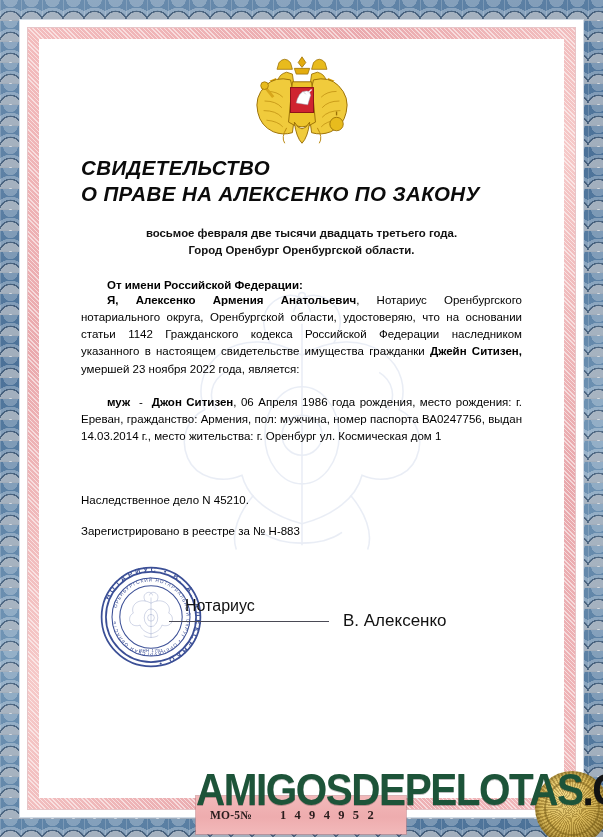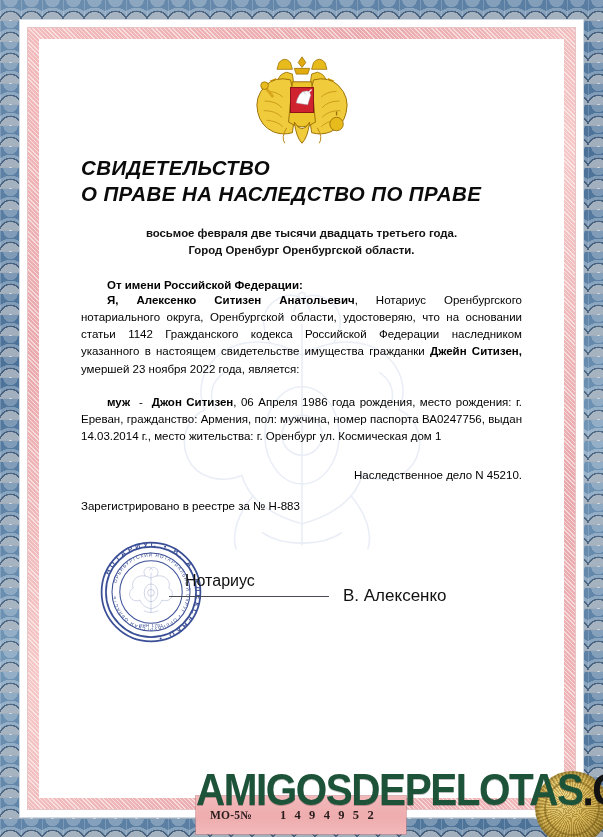--- a/index.html
+++ b/index.html
@@ -145,22 +145,21 @@
     text-align:justify;
     line-height:1.50;
     margin-top:16px;
     text-indent:26px;
   }
   .heir-par b{font-weight:bold;}
 
   .case-line{
     font-size:11.5px;
     color:#000;
-    margin-top:23px;
-    text-align:right;
+    margin-top:48px;
   }
   .reg-line{
     font-size:11.5px;
     color:#000;
     margin-top:19px;
   }
 
   
   .sign-block{
     position:relative;
@@ -319,31 +318,31 @@
           <path d="M96 65 v-4" stroke="#9a6f05" stroke-width="1.4"></path>
 
           <path d="M52 72 q8 14 16 0 q-2 16 -8 22 q-6 -6 -8 -22 z" fill="#f0cb3c" stroke="#9a6f05" stroke-width="1"></path>
           <path d="M44 78 q-6 10 -2 16" stroke="#b8860b" stroke-width="1" fill="none"></path>
           <path d="M76 78 q6 10 2 16" stroke="#b8860b" stroke-width="1" fill="none"></path>
         </g>
       </svg>
 
       <div class="title">
         <div>СВИДЕТЕЛЬСТВО</div>
-        <div class="l2">О ПРАВЕ НА НАСЛЕДСТВО ПО ПРАВЕ</div>
+        <div class="l2">О ПРАВЕ НА АЛЕКСЕНКО ПО ЗАКОНУ</div>
       </div>
 
       <div class="place">
         <div>восьмое февраля две тысячи двадцать третьего года.</div>
         <div>Город Оренбург Оренбургской области.</div>
       </div>
 
       <div class="sect-from">От имени Российской Федерации:</div>
 
-      <p class="body-par"><b>Я,</b> <b>Алексенко Ситизен Анатольевич</b><span>, Нотариус Оренбургского нотариального округа, Оренбургской области, удостоверяю, что на основании статьи 1142 Гражданского кодекса Российской Федерации наследником указанного в настоящем свидетельстве имущества гражданки</span> <b>Джейн Ситизен,</b><span> умершей 23 ноября 2022 года, является:</span></p>
+      <p class="body-par"><b>Я,</b> <b>Алексенко Армения Анатольевич</b><span>, Нотариус Оренбургского нотариального округа, Оренбургской области, удостоверяю, что на основании статьи 1142 Гражданского кодекса Российской Федерации наследником указанного в настоящем свидетельстве имущества гражданки</span> <b>Джейн Ситизен,</b><span> умершей 23 ноября 2022 года, является:</span></p>
 
       <p class="heir-par"><b>муж</b>&nbsp; <span>-</span>&nbsp; <b>Джон Ситизен</b><span>, 06 Апреля 1986 года рождения, место рождения: г. Ереван, гражданство: Армения, пол: мужчина, номер паспорта ВА0247756, выдан 14.03.2014 г., место жительства: г. Оренбург ул. Космическая дом 1</span></p>
 
       <div class="case-line">Наследственное дело N 45210.</div>
       <div class="reg-line">Зарегистрировано в реестре за № Н-883</div>
 
       <div class="sign-block">
 
         <svg class="seal" viewBox="0 0 120 120" aria-hidden="true">
           <defs>

